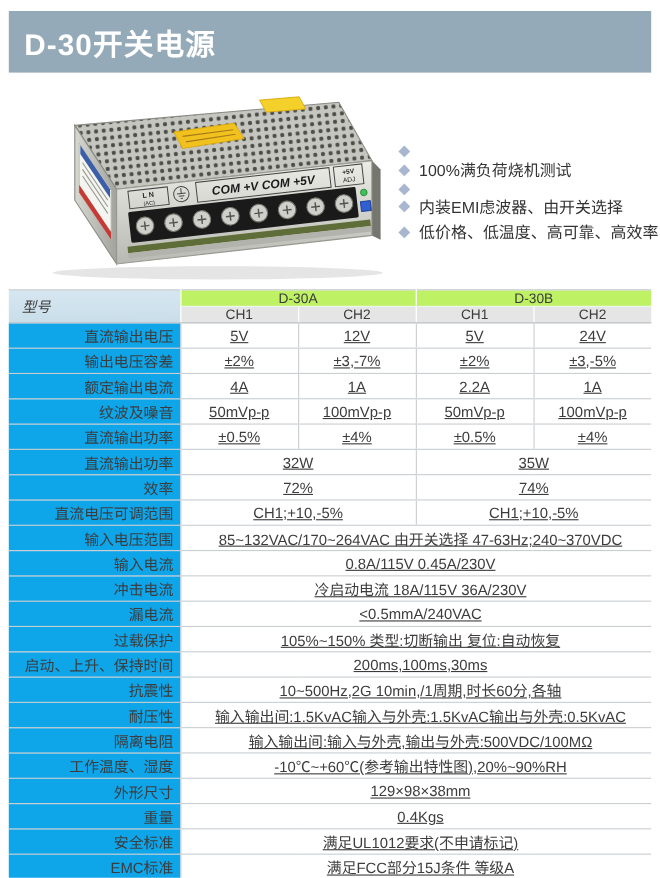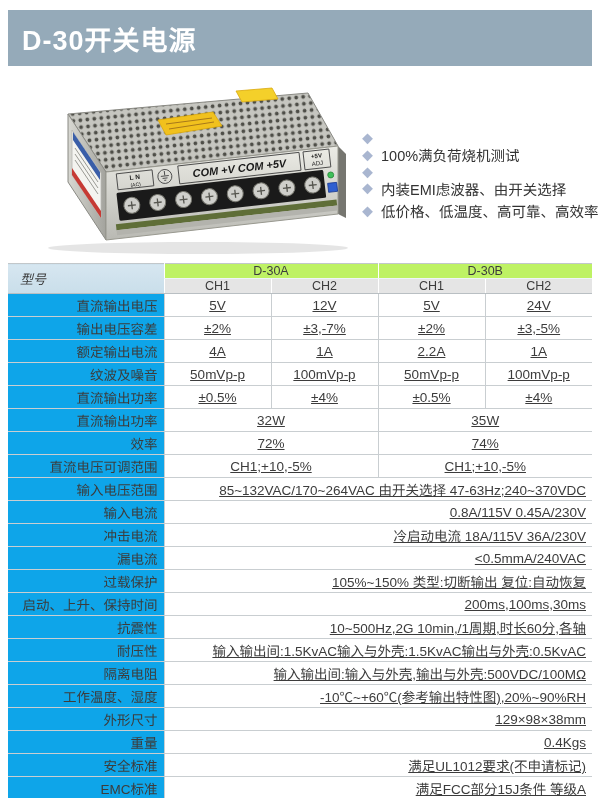--- a/index.html
+++ b/index.html
@@ -25,21 +25,21 @@
   .diamond{color:#a9b6d0;font-size:11px;line-height:1;}
   
   table.spec{
     width:100%;border-collapse:collapse;table-layout:fixed;
     font-size:13.5px;color:#3c3c3c;border-top:1px solid #c2c7ca;margin-top:1px;
   }
   table.spec td{border-bottom:1px solid #c9ced1;padding:0 6px;height:23px;box-sizing:border-box;}
   table.spec tbody td + td{border-left:1px solid #c9ced1;}
   table.spec td.label{text-align:right;padding-left:12px;background:#0ea5e9;}
   table.spec td.val{text-align:center;text-decoration:underline;}
-  table.spec td.val.full{text-align:right;padding-left:14px;}
+  table.spec td.val.full{text-align:center;padding-left:14px;}
   
   table.spec td.model{
     background:linear-gradient(#d6e6f0,#c9deea);font-size:13px;
     padding-left:12px;border-bottom:1px solid #b9bfc3;font-style:italic;
   }
   table.spec td.grp{
     background:#bef264;text-align:center;height:14px;font-size:12.5px;
     border-bottom:1px solid #eef5f9;border-left:1px solid #ffffff;padding:0;
   }
   table.spec td.ch{

